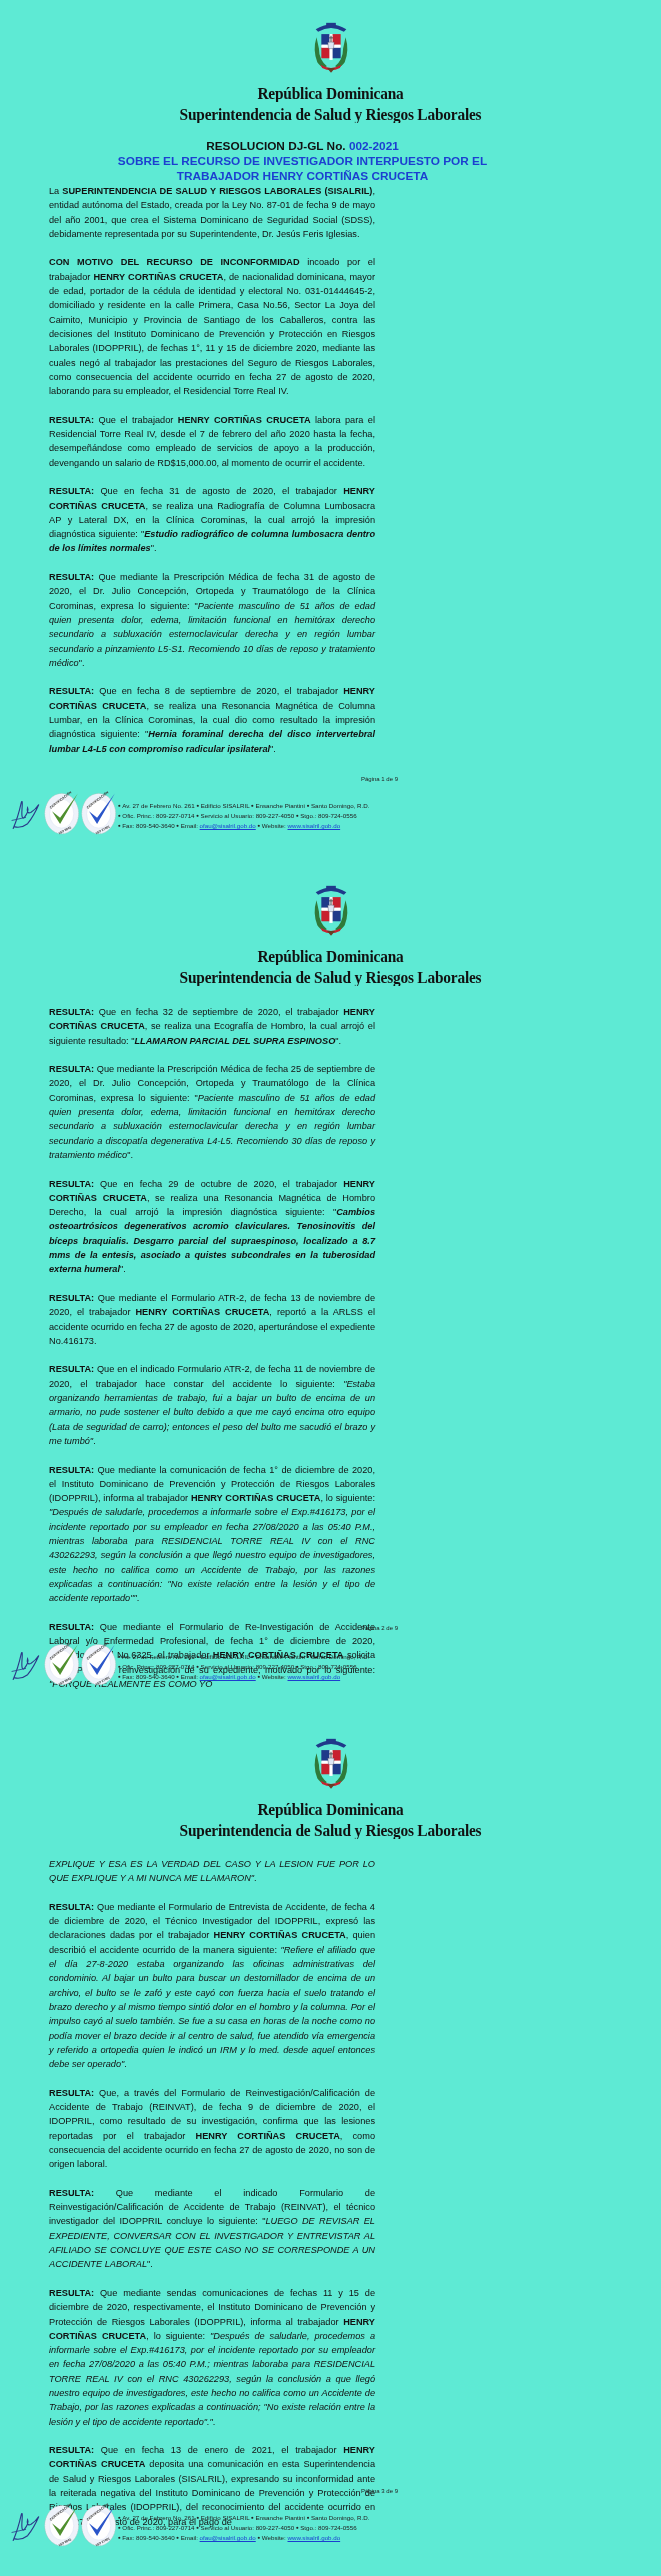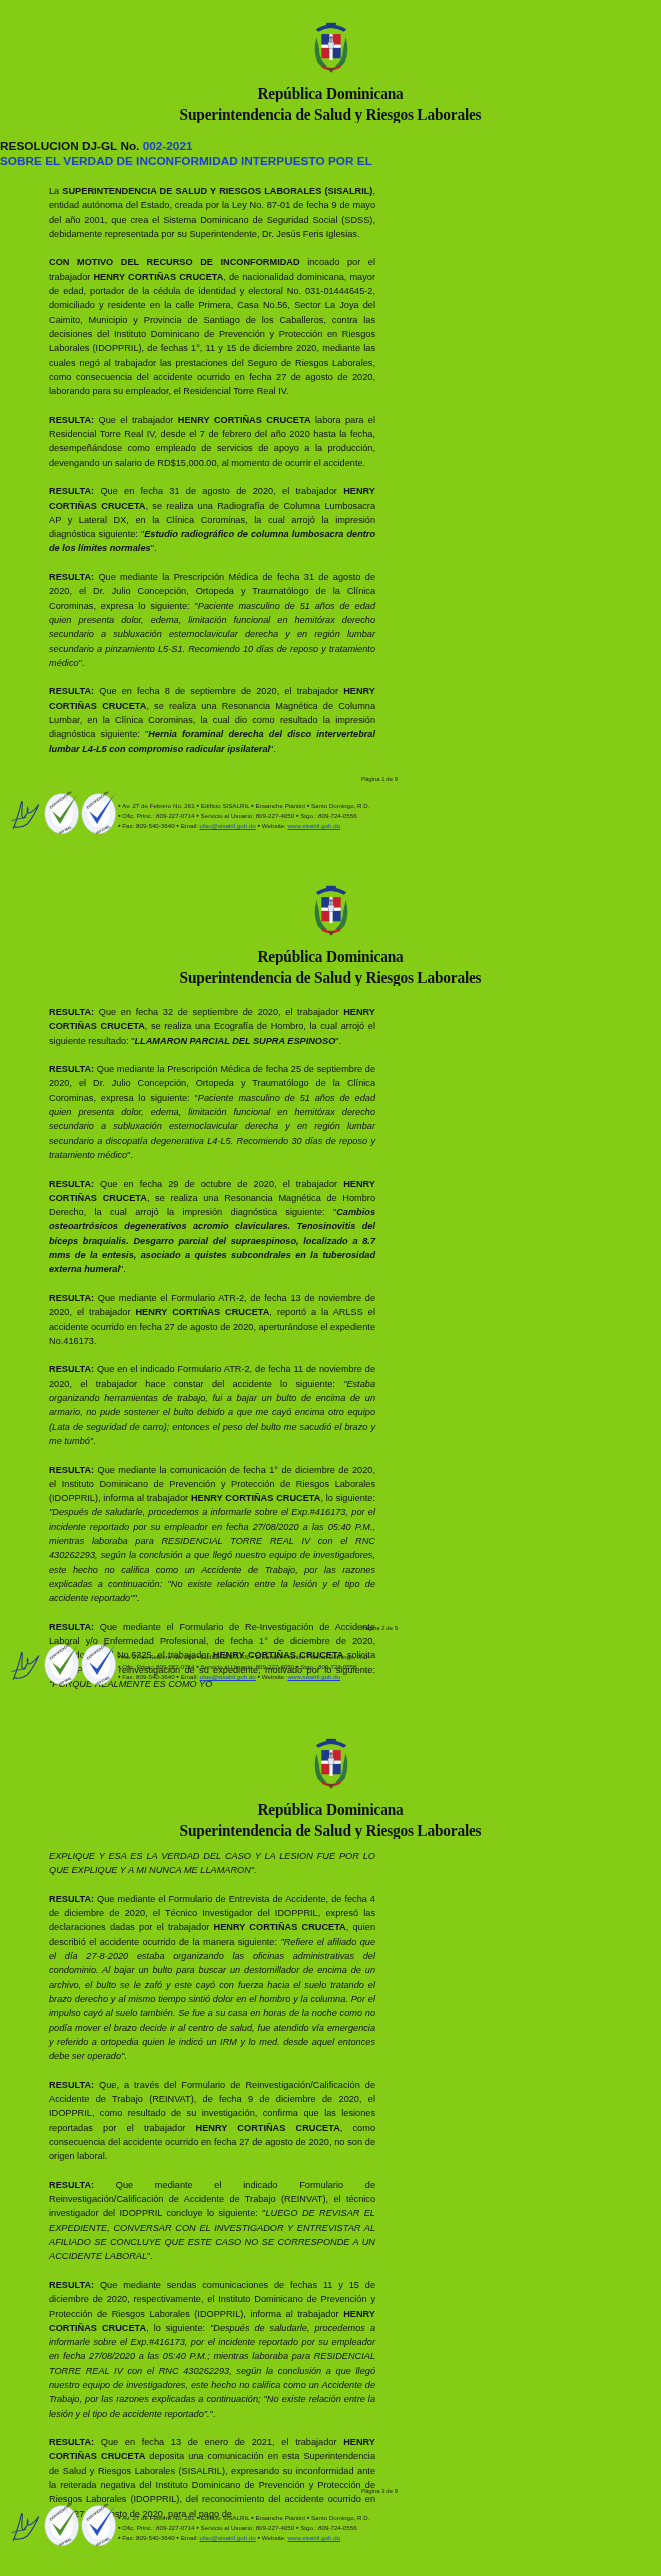--- a/index.html
+++ b/index.html
@@ -1,27 +1,27 @@
 <!DOCTYPE html>
 <html style="font-size:13px"><head>
 <meta charset="utf-8">
 <style>
   html, body { margin: 0; padding: 0; background: #ffffff; }
   body { width: 661px; font-family: "Liberation Sans", sans-serif; color: #111; }
-  .page { position: relative; width: 661px; background: #84cc16; }
+  .page { position: relative; width: 661px; background: #5eead4; }
   .p1 { height: 858px; }
   .p2 { height: 853px; }
   .p3 { height: 866px; }
 
   .crest { position: absolute; left: 50%; transform: translateX(-50%); width: 41px; height: 58px; }
   .hdr { position: absolute; left: 0; width: 661px; text-align: center;
          font-family: "Liberation Serif", serif; font-weight: bold; font-size: 15.4px;
          color: #111; transform: scaleY(1.12); letter-spacing: -0.2px; }
 
-  .resol { position: absolute; left: 0; width: 525px; text-align: left; font-weight: bold; font-size: 11.8px; line-height: 15px; }
+  .resol { position: absolute; left: 0; width: 525px; text-align: center; font-weight: bold; font-size: 11.8px; line-height: 15px; padding-left: 40px; }
   .resol .blue { color: #1c3fd0; }
 
   .body { position: absolute; left: 49px; width: 326px; font-size: 9.2px; line-height: 14.3px;
           text-align: justify; color: #111; }
   .body p { margin: 0 0 14.3px 0; }
 
   .pagenum { position: absolute; left: 361px; font-size: 6px; color: #222; }
   .footer { position: absolute; left: 0; width: 661px; height: 57px; }
   .sig { position: absolute; left: 9.7px; top: 8px; width: 32px; height: 39px; }
   .seal { position: absolute; top: 1.6px; width: 41px; height: 50px; }
@@ -55,21 +55,22 @@
   </svg>
 </div>
   <div class="hdr" style="top:84px">República Dominicana</div>
   <div class="hdr" style="top:105px">Superintendencia de Salud y Riesgos Laborales</div>
 
   <div class="resol" style="top:139px">
     <div>
       <span>RESOLUCION DJ-GL No.</span>
       <span class="blue">002-2021</span>
     </div>
-    <div class="blue">SOBRE EL VERDAD DE INCONFORMIDAD INTERPUESTO POR EL</div>
+    <div class="blue">SOBRE EL RECURSO DE INVESTIGADOR INTERPUESTO POR EL</div>
+    <div class="blue">TRABAJADOR HENRY CORTIÑAS CRUCETA</div>
   </div>
 
   <div class="body" style="top:184px">
       <p><span>La </span><span style="font-weight: bold;">SUPERINTENDENCIA DE SALUD Y RIESGOS LABORALES (SISALRIL)</span><span>, entidad autónoma del Estado, creada por la Ley No. 87-01 de fecha 9 de mayo del año 2001, que crea el Sistema Dominicano de Seguridad Social (SDSS), debidamente representada por su Superintendente, Dr. Jesús Feris Iglesias.</span></p>
       <p><span style="font-weight: bold;">CON MOTIVO DEL RECURSO DE INCONFORMIDAD</span><span> incoado por el trabajador </span><span style="font-weight: bold;">HENRY CORTIÑAS CRUCETA</span><span>, de nacionalidad dominicana, mayor de edad, portador de la cédula de identidad y electoral No. 031-01444645-2, domiciliado y residente en la calle Primera, Casa No.56, Sector La Joya del Caimito, Municipio y Provincia de Santiago de los Caballeros, contra las decisiones del Instituto Dominicano de Prevención y Protección en Riesgos Laborales (IDOPPRIL), de fechas 1°, 11 y 15 de diciembre 2020, mediante las cuales negó al trabajador las prestaciones del Seguro de Riesgos Laborales, como consecuencia del accidente ocurrido en fecha 27 de agosto de 2020, laborando para su empleador, el Residencial Torre Real IV.</span></p>
       <p><span style="font-weight: bold;">RESULTA:</span><span> Que el trabajador </span><span style="font-weight: bold;">HENRY CORTIÑAS CRUCETA</span><span> labora para el Residencial Torre Real IV, desde el 7 de febrero del año 2020 hasta la fecha, desempeñándose como empleado de servicios de apoyo a la producción, devengando un salario de RD$15,000.00, al momento de ocurrir el accidente.</span></p>
       <p><span style="font-weight: bold;">RESULTA:</span><span> Que en fecha 31 de agosto de 2020, el trabajador </span><span style="font-weight: bold;">HENRY CORTIÑAS CRUCETA</span><span>, se realiza una Radiografía de Columna Lumbosacra AP y Lateral DX, en la Clínica Corominas, la cual arrojó la impresión diagnóstica siguiente: "</span><span style="font-weight: bold; font-style: italic;">Estudio radiográfico de columna lumbosacra dentro de los límites normales</span><span>".</span></p>
       <p><span style="font-weight: bold;">RESULTA:</span><span> Que mediante la Prescripción Médica de fecha 31 de agosto de 2020, el Dr. Julio Concepción, Ortopeda y Traumatólogo de la Clínica Corominas, expresa lo siguiente: "</span><span style="font-style: italic;">Paciente masculino de 51 años de edad quien presenta dolor, edema, limitación funcional en hemitórax derecho secundario a subluxación esternoclavicular derecha y en región lumbar secundario a pinzamiento L5-S1. Recomiendo 10 días de reposo y tratamiento médico</span><span>".</span></p>
       <p><span style="font-weight: bold;">RESULTA:</span><span> Que en fecha 8 de septiembre de 2020, el trabajador </span><span style="font-weight: bold;">HENRY CORTIÑAS CRUCETA</span><span>, se realiza una Resonancia Magnética de Columna Lumbar, en la Clínica Corominas, la cual dio como resultado la impresión diagnóstica siguiente: "</span><span style="font-weight: bold; font-style: italic;">Hernia foraminal derecha del disco intervertebral lumbar L4-L5 con compromiso radicular ipsilateral</span><span>".</span></p>
     </div>
@@ -191,21 +192,21 @@
     <rect x="24.3" y="22" width="1.4" height="8" fill="#555"></rect>
     <rect x="22.5" y="24" width="5" height="1.3" fill="#555"></rect>
     <path d="M21 30 L29 30 L28 38 L22 38 Z" fill="#dfe6f5" stroke="#445" stroke-width="0.5"></path>
     <path d="M12 58 Q25 66 38 58 L36 62 Q25 68 14 62 Z" fill="#c8202f"></path>
     <path d="M20 62 L25 68 L30 62 Z" fill="#6b3b24"></path>
   </svg>
 </div>
   <div class="hdr" style="top:89px">República Dominicana</div>
   <div class="hdr" style="top:110px">Superintendencia de Salud y Riesgos Laborales</div>
 
-  <div class="body" style="top:138px">
+  <div class="body" style="top:146px">
       <p><span style="font-style: italic;">EXPLIQUE Y ESA ES LA VERDAD DEL CASO Y LA LESION FUE POR LO QUE EXPLIQUE Y A MI NUNCA ME LLAMARON"</span><span>.</span></p>
       <p><span style="font-weight: bold;">RESULTA:</span><span> Que mediante el Formulario de Entrevista de Accidente, de fecha 4 de diciembre de 2020, el Técnico Investigador del IDOPPRIL, expresó las declaraciones dadas por el trabajador </span><span style="font-weight: bold;">HENRY CORTIÑAS CRUCETA</span><span>, quien describió el accidente ocurrido de la manera siguiente: </span><span style="font-style: italic;">"Refiere el afiliado que el día 27-8-2020 estaba organizando las oficinas administrativas del condominio. Al bajar un bulto para buscar un destornillador de encima de un archivo, el bulto se le zafó y este cayó con fuerza hacia el suelo tratando el brazo derecho y al mismo tiempo sintió dolor en el hombro y la columna. Por el impulso cayó al suelo también. Se fue a su casa en horas de la noche como no podía mover el brazo decide ir al centro de salud, fue atendido vía emergencia y referido a ortopedia quien le indicó un IRM y lo med. desde aquel entonces debe ser operado"</span><span>.</span></p>
       <p><span style="font-weight: bold;">RESULTA:</span><span> Que, a través del Formulario de Reinvestigación/Calificación de Accidente de Trabajo (REINVAT), de fecha 9 de diciembre de 2020, el IDOPPRIL, como resultado de su investigación, confirma que las lesiones reportadas por el trabajador </span><span style="font-weight: bold;">HENRY CORTIÑAS CRUCETA</span><span>, como consecuencia del accidente ocurrido en fecha 27 de agosto de 2020, no son de origen laboral.</span></p>
       <p><span style="font-weight: bold;">RESULTA:</span><span> Que mediante el indicado Formulario de Reinvestigación/Calificación de Accidente de Trabajo (REINVAT), el técnico investigador del IDOPPRIL concluye lo siguiente: "</span><span style="font-style: italic;">LUEGO DE REVISAR EL EXPEDIENTE, CONVERSAR CON EL INVESTIGADOR Y ENTREVISTAR AL AFILIADO SE CONCLUYE QUE ESTE CASO NO SE CORRESPONDE A UN ACCIDENTE LABORAL</span><span>".</span></p>
       <p><span style="font-weight: bold;">RESULTA:</span><span> Que mediante sendas comunicaciones de fechas 11 y 15 de diciembre de 2020, respectivamente, el Instituto Dominicano de Prevención y Protección de Riesgos Laborales (IDOPPRIL), informa al trabajador </span><span style="font-weight: bold;">HENRY CORTIÑAS CRUCETA</span><span>, lo siguiente: </span><span style="font-style: italic;">"Después de saludarle, procedemos a informarle sobre el Exp.#416173, por el incidente reportado por su empleador en fecha 27/08/2020 a las 05:40 P.M.; mientras laboraba para RESIDENCIAL TORRE REAL IV con el RNC 430262293, según la conclusión a que llegó nuestro equipo de investigadores, este hecho no califica como un Accidente de Trabajo, por las razones explicadas a continuación; "No existe relación entre la lesión y el tipo de accidente reportado"."</span><span>.</span></p>
       <p><span style="font-weight: bold;">RESULTA:</span><span> Que en fecha 13 de enero de 2021, el trabajador </span><span style="font-weight: bold;">HENRY CORTIÑAS CRUCETA</span><span> deposita una comunicación en esta Superintendencia de Salud y Riesgos Laborales (SISALRIL), expresando su inconformidad ante la reiterada negativa del Instituto Dominicano de Prevención y Protección de Riesgos Laborales (IDOPPRIL), del reconocimiento del accidente ocurrido en fecha 27 de agosto de 2020, para el pago de</span></p>
     </div>
 
   <div class="pagenum" style="top:777px">Página 3 de 9</div>
   <div class="footer" style="top:786px">

